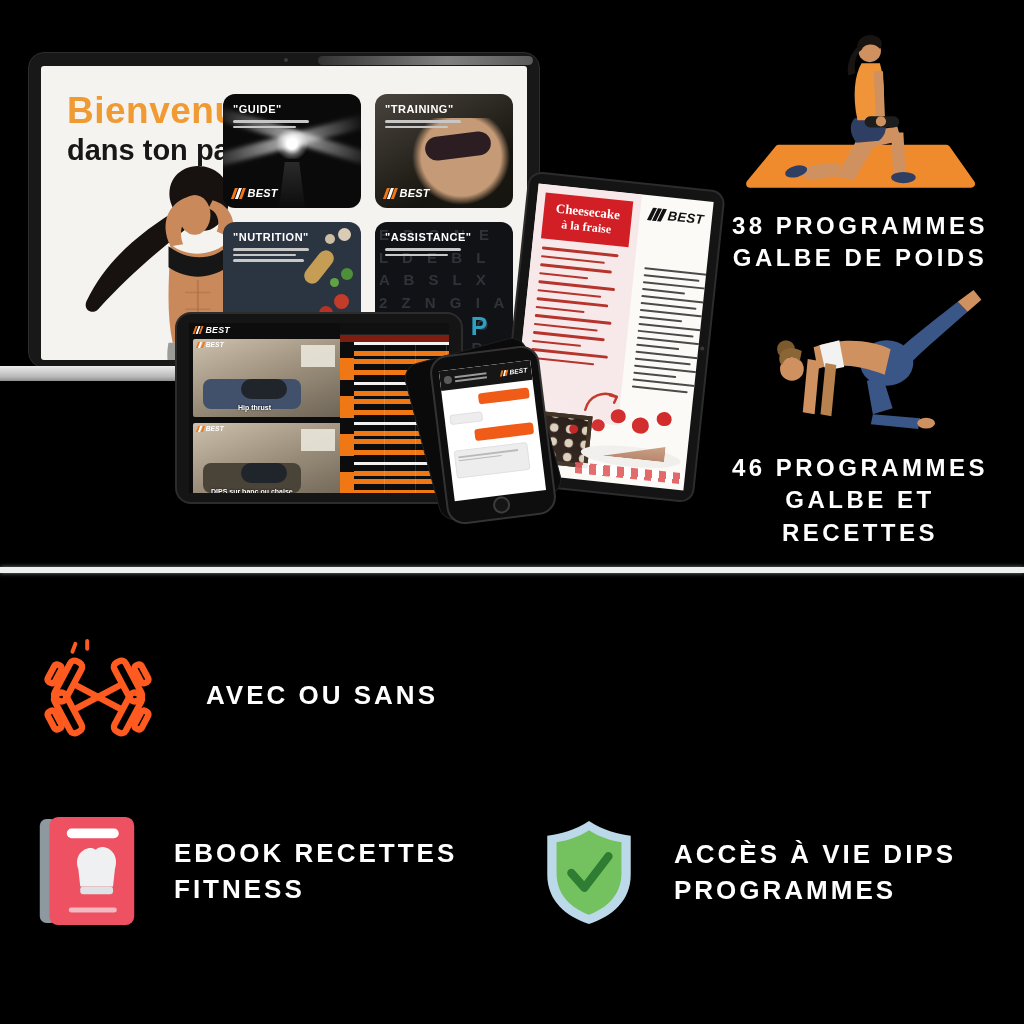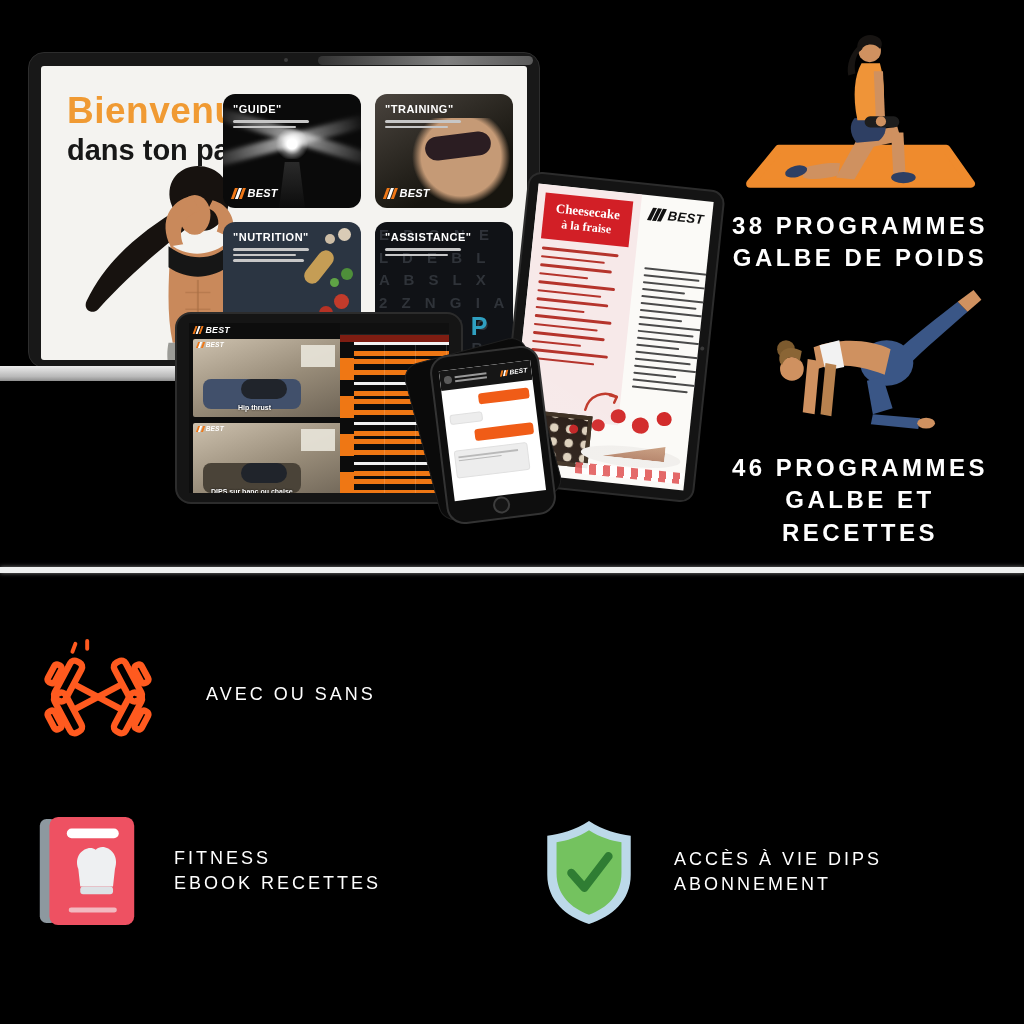--- a/index.html
+++ b/index.html
@@ -146,21 +146,21 @@
   .program{position:absolute;left:712px;width:296px;text-align:center;z-index:1;}
   .p1{top:12px;}
   .p2{top:284px;}
   .prog-h{font-size:24px;font-weight:800;color:#fff;letter-spacing:3.5px;line-height:1.35;margin-top:12px;}
   
   .divider{position:absolute;left:0;top:567px;width:100%;height:6px;background:#eef0ef;
            box-shadow:0 0 4px rgba(255,255,255,.5);z-index:7;}
   
   .feature{position:absolute;display:flex;align-items:center;z-index:1;}
   .feat-icon{flex:0 0 auto;display:flex;align-items:center;justify-content:center;}
-  .feat-text{font-size:18px;font-weight:400;color:#fff;letter-spacing:3px;line-height:1.4;margin-left:34px;}
+  .feat-text{font-size:26px;font-weight:700;color:#fff;letter-spacing:3px;line-height:1.4;margin-left:34px;}
   .f1{left:24px;top:636px;}
   .f2{left:534px;top:640px;}
   .f3{left:34px;top:812px;}
   .f4{left:538px;top:814px;}
 </style>
 </head>
 <body>
 
 <div class="canvas">
 
@@ -490,32 +490,32 @@
       <svg width="106" height="118" viewBox="0 0 110 120">
         <rect x="6" y="6" width="18" height="108" rx="7" fill="#8d989f"></rect>
         <rect x="16" y="4" width="88" height="112" rx="9" fill="#ee5162"></rect>
         <rect x="34" y="16" width="54" height="10" rx="5" fill="#ffffff"></rect>
         <path d="M46,58 C40,42 56,32 64,38 C72,30 90,40 84,58 L82,76 L48,76 Z" fill="#eef0f2"></path>
         <rect x="48" y="76" width="34" height="8" rx="3" fill="#dde2e6"></rect>
         <rect x="36" y="98" width="50" height="5" rx="2.5" fill="#f2b9c0"></rect>
       </svg>
     </span>
     <div class="feat-text">
+      <div>EBOOK RECETTES</div>
       <div>FITNESS</div>
-      <div>EBOOK RECETTES</div>
     </div>
   </div>
 
   <div class="feature f4">
     <span class="feat-icon">
       <svg width="102" height="116" viewBox="0 0 110 122">
         <path d="M55,6 C40,16 24,20 10,22 L10,64 C10,92 30,109 55,117 C80,109 100,92 100,64 L100,22 C86,20 70,16 55,6 Z" fill="#bcd9e9"></path>
         <path d="M55,16 C43,24 31,27 20,29 L20,62 C20,86 36,100 55,107 C74,100 90,86 90,62 L90,29 C79,27 67,24 55,16 Z" fill="#74c25f"></path>
         <path d="M36,62 L50,78 L76,44" fill="none" stroke="#2f7d33" stroke-width="9" stroke-linecap="round" stroke-linejoin="round"></path>
       </svg>
     </span>
     <div class="feat-text">
       <div>ACCÈS À VIE DIPS</div>
-      <div>ABONNEMENT</div>
+      <div>PROGRAMMES</div>
     </div>
   </div>
 
 </div>
 
 </body></html>

